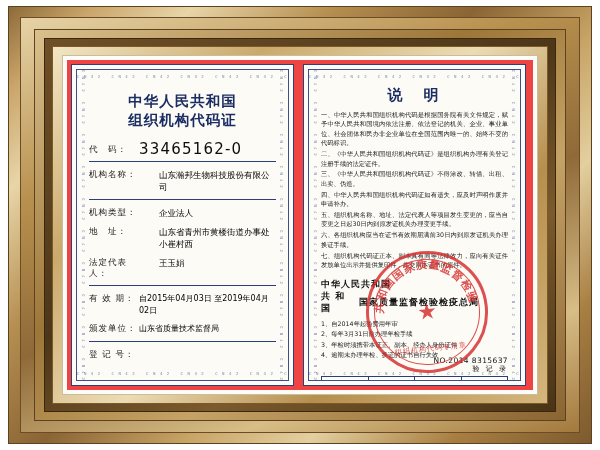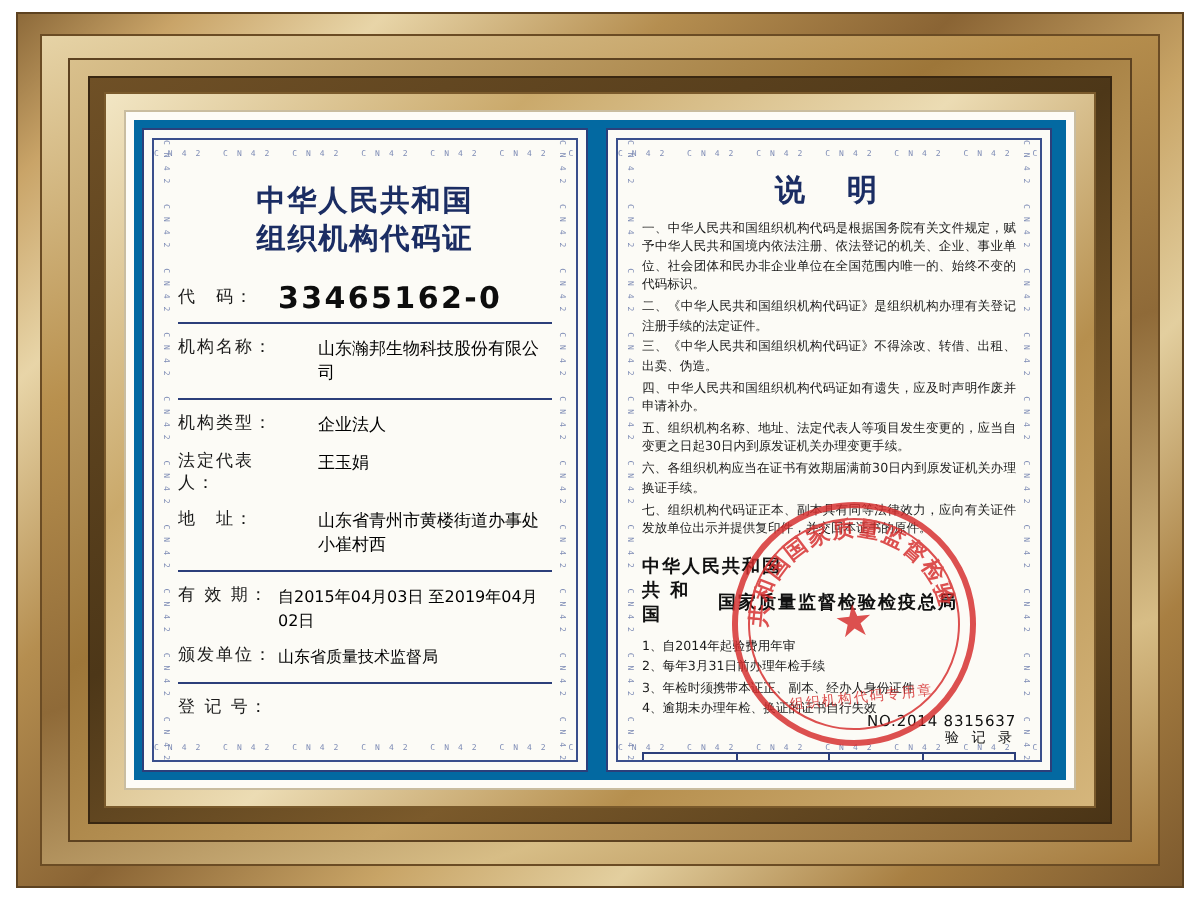--- a/index.html
+++ b/index.html
@@ -63,21 +63,21 @@
     background: #fdfcf7;
     border: 1px solid #c9bda0;
     box-sizing: border-box;
   }
 
   
   #paper {
     position: absolute;
     left: 67px; top: 60px;
     width: 466px; height: 330px;
-    background: #0369a1;
+    background: #ef4444;
     box-sizing: border-box;
   }
   .page {
     position: absolute;
     top: 4px;
     height: 322px;
     box-sizing: border-box;
     background: #fcfbf6;
     border: 1.5px solid #2c3f7a;
     padding: 4px;
@@ -153,21 +153,21 @@
   .row .val {
     flex: 1;
     color: #000;
   }
   #code-row {
     margin-top: 14px;
     align-items: flex-start;
   }
   #code-value {
     font-size: 15px;
-    font-weight: bold;
+    font-weight: normal;
     letter-spacing: 1.2px;
     color: #0d0d0d;
     font-family: "DejaVu Sans", sans-serif;
   }
   .sep-line {
     border-top: 0.8px solid #2c3f7a;
     margin-top: 6px;
   }
   .valfield {
     font-size: 8.5px;
@@ -321,27 +321,27 @@
           <div class="val valfield">山东瀚邦生物科技股份有限公司</div>
         </div>
         <div class="sep-line"></div>
 
         <div class="row">
           <div class="lbl">机构类型：</div>
           <div class="val valfield">企业法人</div>
         </div>
 
         <div class="row">
+          <div class="lbl">地　址：</div>
+          <div class="val valfield">山东省青州市黄楼街道办事处小崔村西</div>
+        </div>
+
+        <div class="row">
           <div class="lbl">法定代表人：</div>
           <div class="val valfield">王玉娟</div>
-        </div>
-
-        <div class="row">
-          <div class="lbl">地　址：</div>
-          <div class="val valfield">山东省青州市黄楼街道办事处小崔村西</div>
         </div>
         <div class="sep-line"></div>
 
         <div class="row">
           <div class="lbl">有 效 期：</div>
           <div class="val small-val">自2015年04月03日 至2019年04月02日</div>
         </div>
 
         <div class="row">
           <div class="lbl">颁发单位：</div>

